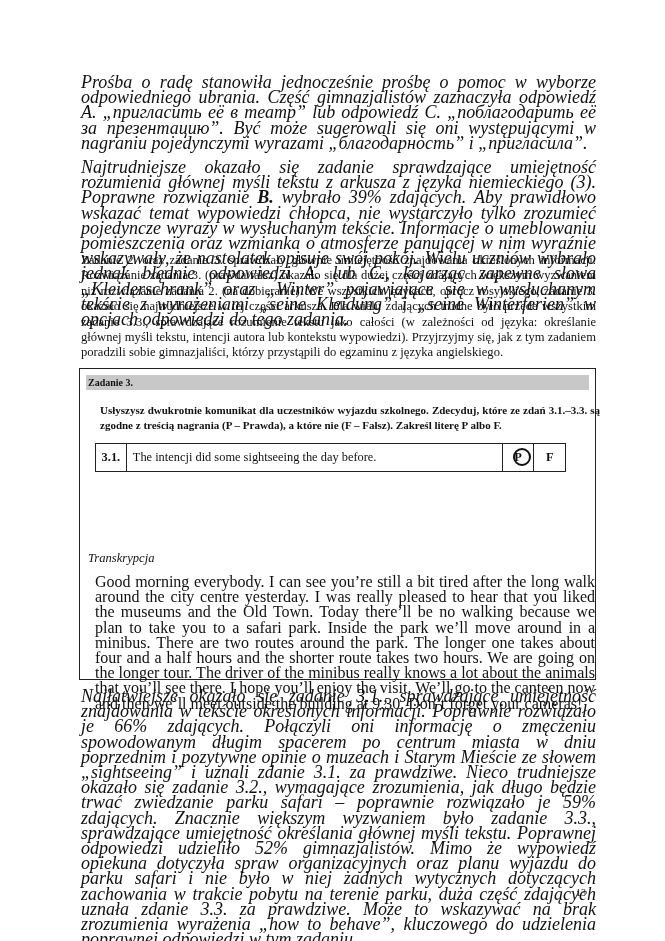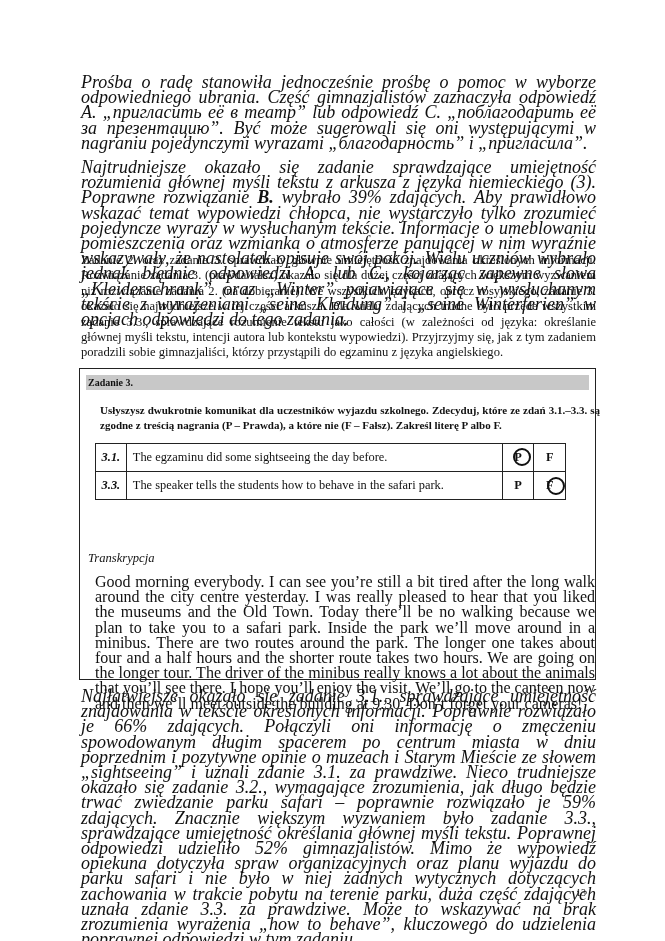--- a/index.html
+++ b/index.html
@@ -31,21 +31,21 @@
       position: absolute; left: 8px; top: 22px; width: 500px;
       font-weight: bold; font-size: 11px; line-height: 15.4px; text-align: justify; margin: 12px;
     }
     .tf-table {
       position: absolute; left: 15px; top: 74px; width: 471px;
       border-collapse: collapse; font-size: 12.4px;
     }
     .tf-table td {
       border: 1.5px solid #222; height: 27px; padding: 0; vertical-align: middle;
     }
-    .tf-table td.num { width: 30px; text-align: center; font-weight: bold; font-style: italic; }
+    .tf-table td.num { width: 30px; text-align: center; font-weight: bold; }
     .tf-table td.stmt { padding-left: 6px; width: 374px; }
     .tf-table td.opt { width: 31px; text-align: center; font-weight: bold; position: relative; }
     .circle {
       position: absolute; width: 18px; height: 18px; border: 2px solid #111;
       border-radius: 50%; box-sizing: border-box;
     }
     .tf-table td.opt.p .circle { left: 10px; top: 4px; }
     .tf-table td.opt.f .circle { left: 13px; top: 5px; }
 
     .transcript-label {
@@ -69,29 +69,23 @@
 <p class="para p3">Zadanie 2. oraz zadanie 3. sprawdzały głównie umiejętność znajdowania określonych informacji. Rozwiązanie zadania 3. (prawda/fałsz) okazało się dla dużej części zdających większym wyzwaniem niż rozwiązanie zadania 2. (na dobieranie). We wszystkich językach, oprócz rosyjskiego, zadanie 3. okazało się najtrudniejsze w tej części arkusza. Dla wielu zdających trudne było przede wszystkim zadanie 3.3., sprawdzające rozumienie tekstu jako całości (w zależności od języka: określanie głównej myśli tekstu, intencji autora lub kontekstu wypowiedzi). Przyjrzyjmy się, jak z tym zadaniem poradzili sobie gimnazjaliści, którzy przystąpili do egzaminu z języka angielskiego.</p>
 
 <div class="task-box">
   <div class="task-title">Zadanie 3.</div>
   <p class="task-instr">Usłyszysz dwukrotnie komunikat dla uczestników wyjazdu szkolnego. Zdecyduj, które ze zdań 3.1.–3.3. są zgodne z treścią nagrania (P – Prawda), a które nie (F – Fałsz). Zakreśl literę P albo F.</p>
 
   <table class="tf-table">
     <tbody>
         <tr>
       <td class="num">3.1.</td>
-      <td class="stmt">The egzaminu did some sightseeing the day before.</td>
+      <td class="stmt">The intencji did some sightseeing the day before.</td>
       <td class="opt p"><span>P</span><span class="circle"></span></td>
       <td class="opt f"><span>F</span></td>
-    </tr>
-    <tr>
-      <td class="num">3.3.</td>
-      <td class="stmt">The speaker tells the students how to behave in the safari park.</td>
-      <td class="opt p"><span>P</span></td>
-      <td class="opt f"><span>F</span><span class="circle"></span></td>
     </tr>
   </tbody>
     </table>
 
   <div class="transcript-label">Transkrypcja</div>
   <p class="transcript-text">Good morning everybody. I can see you’re still a bit tired after the long walk around the city centre yesterday. I was really pleased to hear that you liked the museums and the Old Town. Today there’ll be no walking because we plan to take you to a safari park. Inside the park we’ll move around in a minibus. There are two routes around the park. The longer one takes about four and a half hours and the shorter route takes two hours. We are going on the longer tour. The driver of the minibus really knows a lot about the animals that you’ll see there. I hope you’ll enjoy the visit. We’ll go to the canteen now and then we’ll meet outside the building at 9.30. Don’t forget your cameras!</p>
 </div>
 
 <p class="para ital p4">Najłatwiejsze okazało się zadanie 3.1., sprawdzające umiejętność znajdowania w tekście określonych informacji. Poprawnie rozwiązało je 66% zdających. Połączyli oni informację o zmęczeniu spowodowanym długim spacerem po centrum miasta w dniu poprzednim i pozytywne opinie o muzeach i Starym Mieście ze słowem „sightseeing” i uznali zdanie 3.1. za prawdziwe. Nieco trudniejsze okazało się zadanie 3.2., wymagające zrozumienia, jak długo będzie trwać zwiedzanie parku safari – poprawnie rozwiązało je 59% zdających. Znacznie większym wyzwaniem było zadanie 3.3., sprawdzające umiejętność określania głównej myśli tekstu. Poprawnej odpowiedzi udzieliło 52% gimnazjalistów. Mimo że wypowiedź opiekuna dotyczyła spraw organizacyjnych oraz planu wyjazdu do parku safari i nie było w niej żadnych wytycznych dotyczących zachowania w trakcie pobytu na terenie parku, duża część zdających uznała zdanie 3.3. za prawdziwe. Może to wskazywać na brak zrozumienia wyrażenia „how to behave”, kluczowego do udzielenia poprawnej odpowiedzi w tym zadaniu.</p>
 

